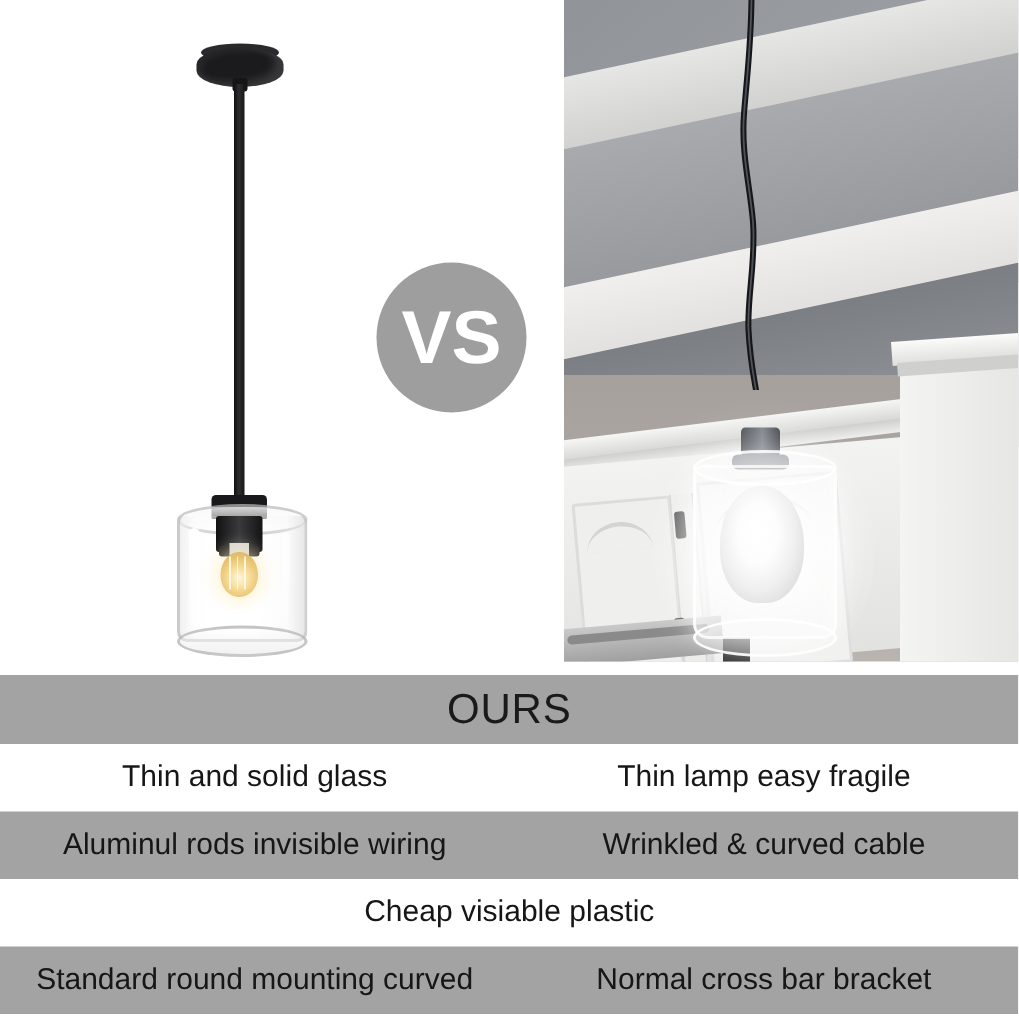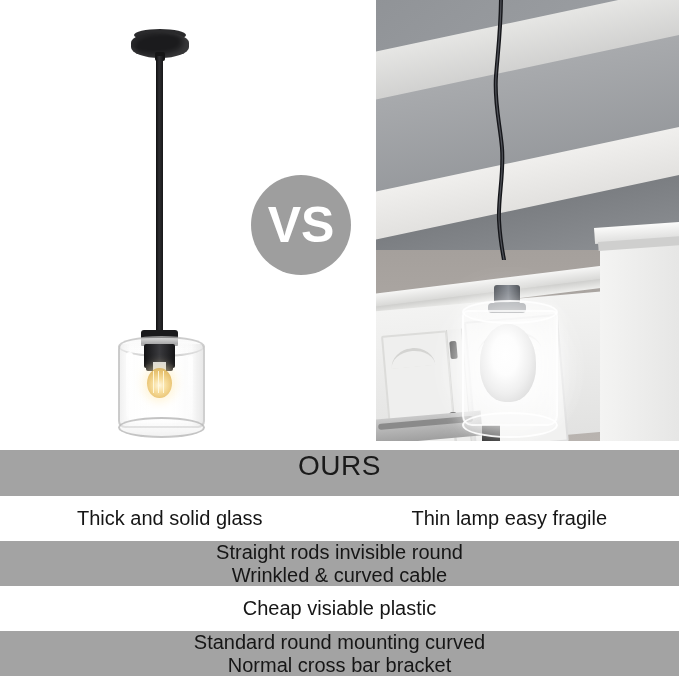--- a/index.html
+++ b/index.html
@@ -439,21 +439,21 @@
   .table {
     position: absolute;
     left: 0; top: 450px;
     width: 679px;
   }
   .row {
     display: flex;
     width: 679px;
     align-items: center;
   }
-  .row.shaded { background: #a3a3a3; flex-direction: column; }
+  .row.shaded { background: #a3a3a3; }
   .row.plain  { background: #ffffff; }
   .cell {
     flex: 1 1 50%;
     text-align: center;
     color: #111111;
     font-family: "Liberation Sans", sans-serif;
   }
   .header-row { height: 46px; }
   .header-row .cell {
     font-size: 28px;
@@ -540,26 +540,26 @@
     </div>
   </div>
 
   <div class="table">
 
     <div class="row shaded header-row" style="background: rgb(163, 163, 163);">
       <div class="cell">OURS</div>
     </div>
 
     <div class="row plain data-row">
-      <div class="cell">Thick and solid glass</div>
+      <div class="cell">Thin and solid glass</div>
       <div class="cell">Thin lamp easy fragile</div>
     </div>
 
     <div class="row shaded data-row" style="background: rgb(163, 163, 163);">
-      <div class="cell">Straight rods invisible round</div>
+      <div class="cell">Aluminul rods invisible wiring</div>
       <div class="cell">Wrinkled &amp; curved cable</div>
     </div>
 
     <div class="row plain data-row">
       <div class="cell">Cheap visiable plastic</div>
     </div>
 
     <div class="row shaded data-row" style="background: rgb(163, 163, 163);">
       <div class="cell">Standard round mounting curved</div>
       <div class="cell">Normal cross bar bracket</div>

